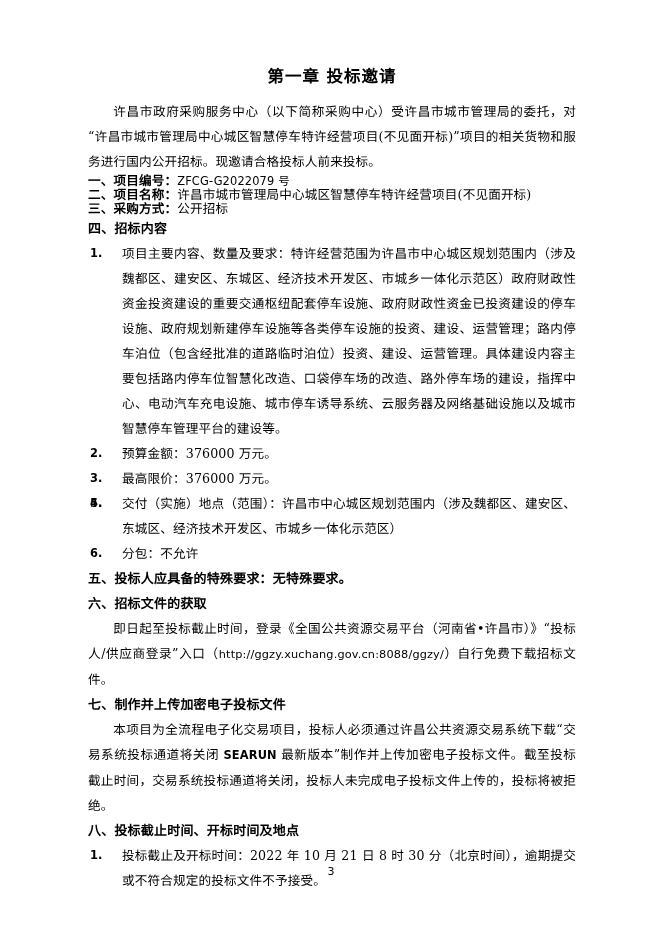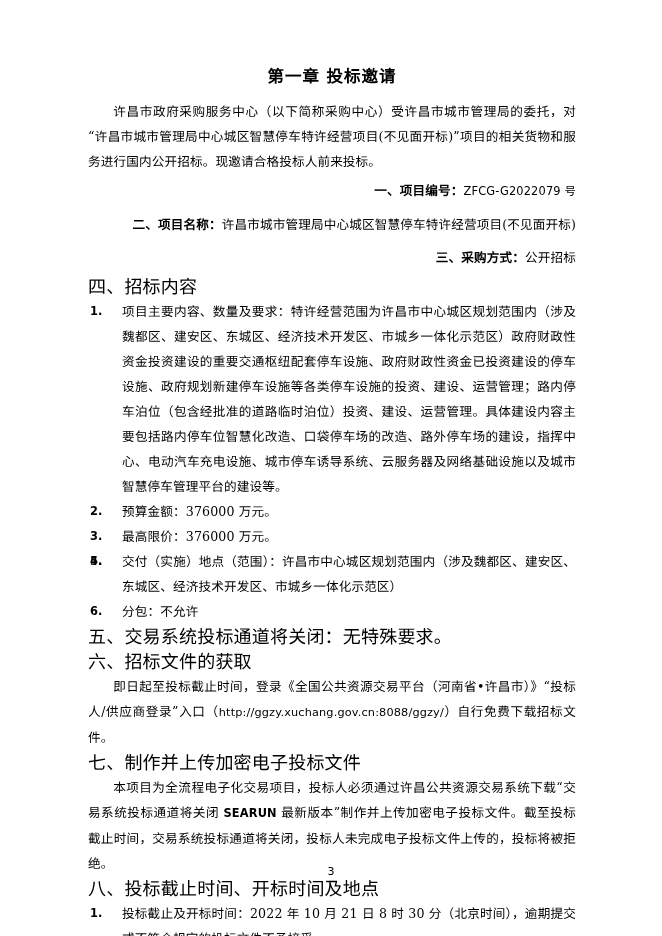--- a/index.html
+++ b/index.html
@@ -39,33 +39,32 @@
   .para {
     font-size: 12.6px;
     line-height: 25px;
     text-align: justify;
     text-justify: inter-ideograph;
     margin: 0;
     text-indent: 25.2px;
     letter-spacing: 0.15px;
   }
   .section-head {
-    font-size: 18px;
-    line-height: 25px;
-    font-weight: normal;
+    font-size: 13px;
+    line-height: 25px;
+    font-weight: bold;
     margin: 0;
     text-indent: 0;
     letter-spacing: 0.2px;
   }
   .kv-line {
     font-size: 12.6px;
-    line-height: 33px;
-    margin: 0;
-    letter-spacing: 0.15px;
-    text-align: right;
+    line-height: 14px;
+    margin: 0;
+    letter-spacing: 0.15px;
   }
   .kv-line .kv-label {
     font-weight: bold;
   }
   .kv-line .kv-value {
     font-weight: normal;
   }
   .num-list {
     list-style: none;
     margin: 0;
@@ -167,21 +166,21 @@
       <li class="num-item">
         <span class="num-marker">5.</span>
         <span>交付（实施）地点（范围）：许昌市中心城区规划范围内（涉及魏都区、建安区、东城区、经济技术开发区、市城乡一体化示范区）</span>
       </li>
       <li class="num-item">
         <span class="num-marker">6.</span>
         <span>分包：不允许</span>
       </li>
     </ol>
 
-    <p class="section-head">五、交易系统投标通道将关闭：无特殊要求。</p>
+    <p class="section-head">五、投标人应具备的特殊要求：无特殊要求。</p>
 
     <p class="section-head">六、招标文件的获取</p>
     <p class="indent-para">
       <span>即日起至投标截止时间，登录《全国公共资源交易平台（河南省•许昌市）》“投标人/供应商登录”入口（</span><span class="url-text">http://ggzy.xuchang.gov.cn:8088/ggzy/</span><span>）自行免费下载招标文件。</span>
     </p>
 
     <p class="section-head">七、制作并上传加密电子投标文件</p>
     <p class="indent-para">
       <span>本项目为全流程电子化交易项目，投标人必须通过许昌公共资源交易系统下载“交易系统投标通道将关闭 </span><span class="latin-b">SEARUN</span><span> 最新版本”制作并上传加密电子投标文件。截至投标截止时间，交易系统投标通道将关闭，投标人未完成电子投标文件上传的，投标将被拒绝。</span>
     </p>

